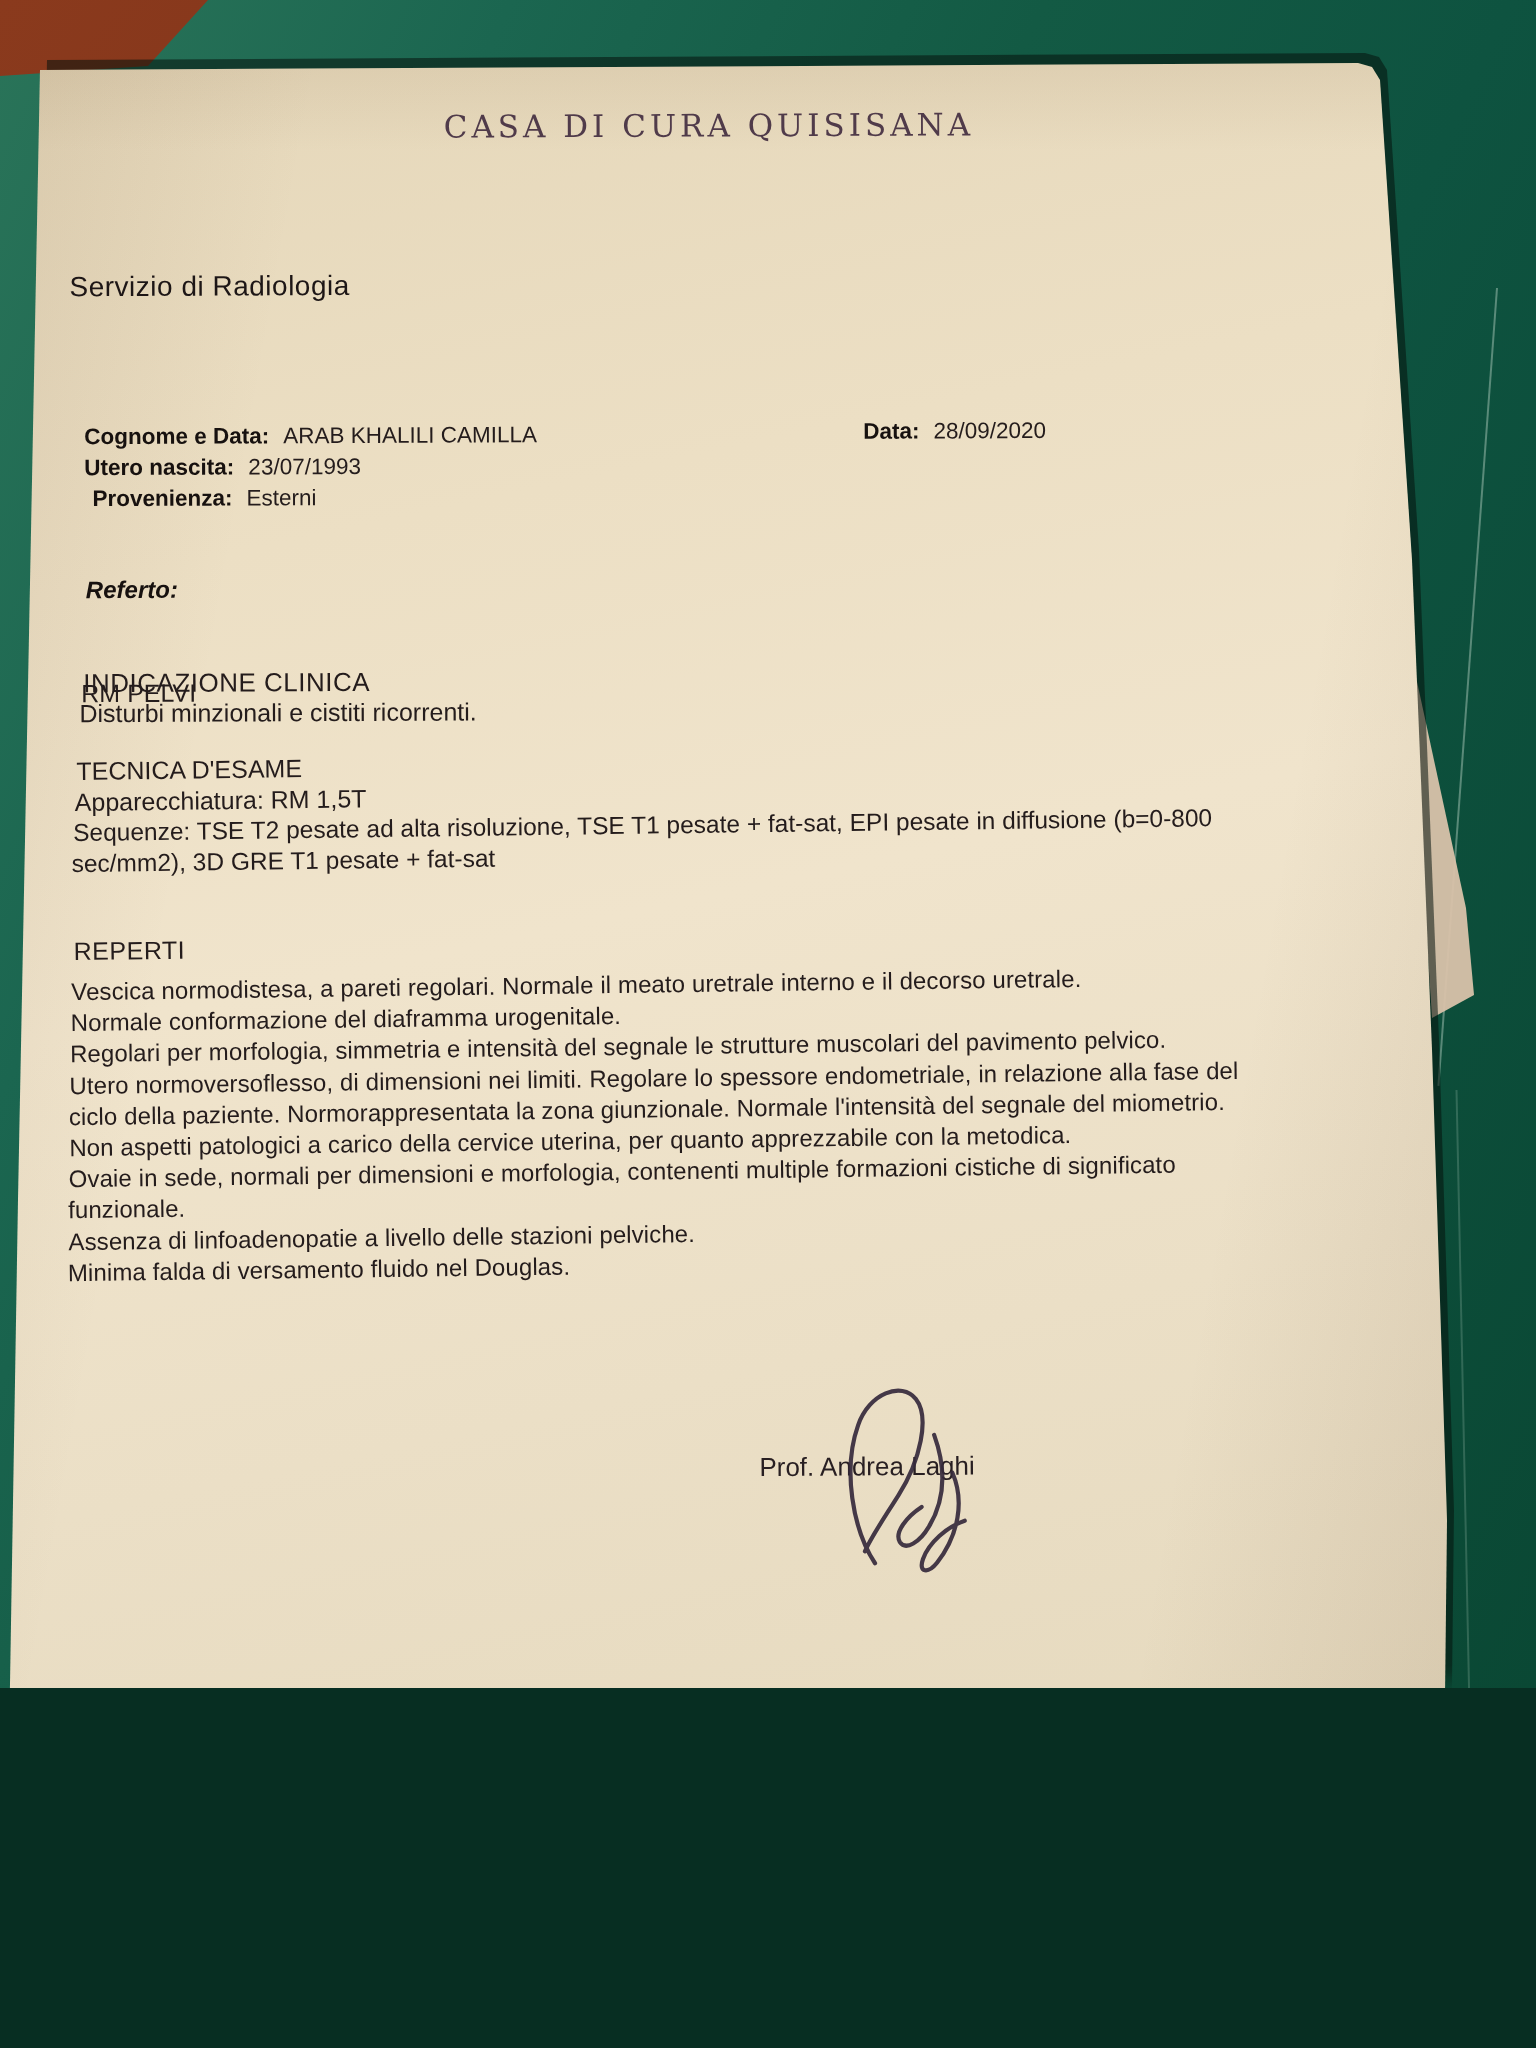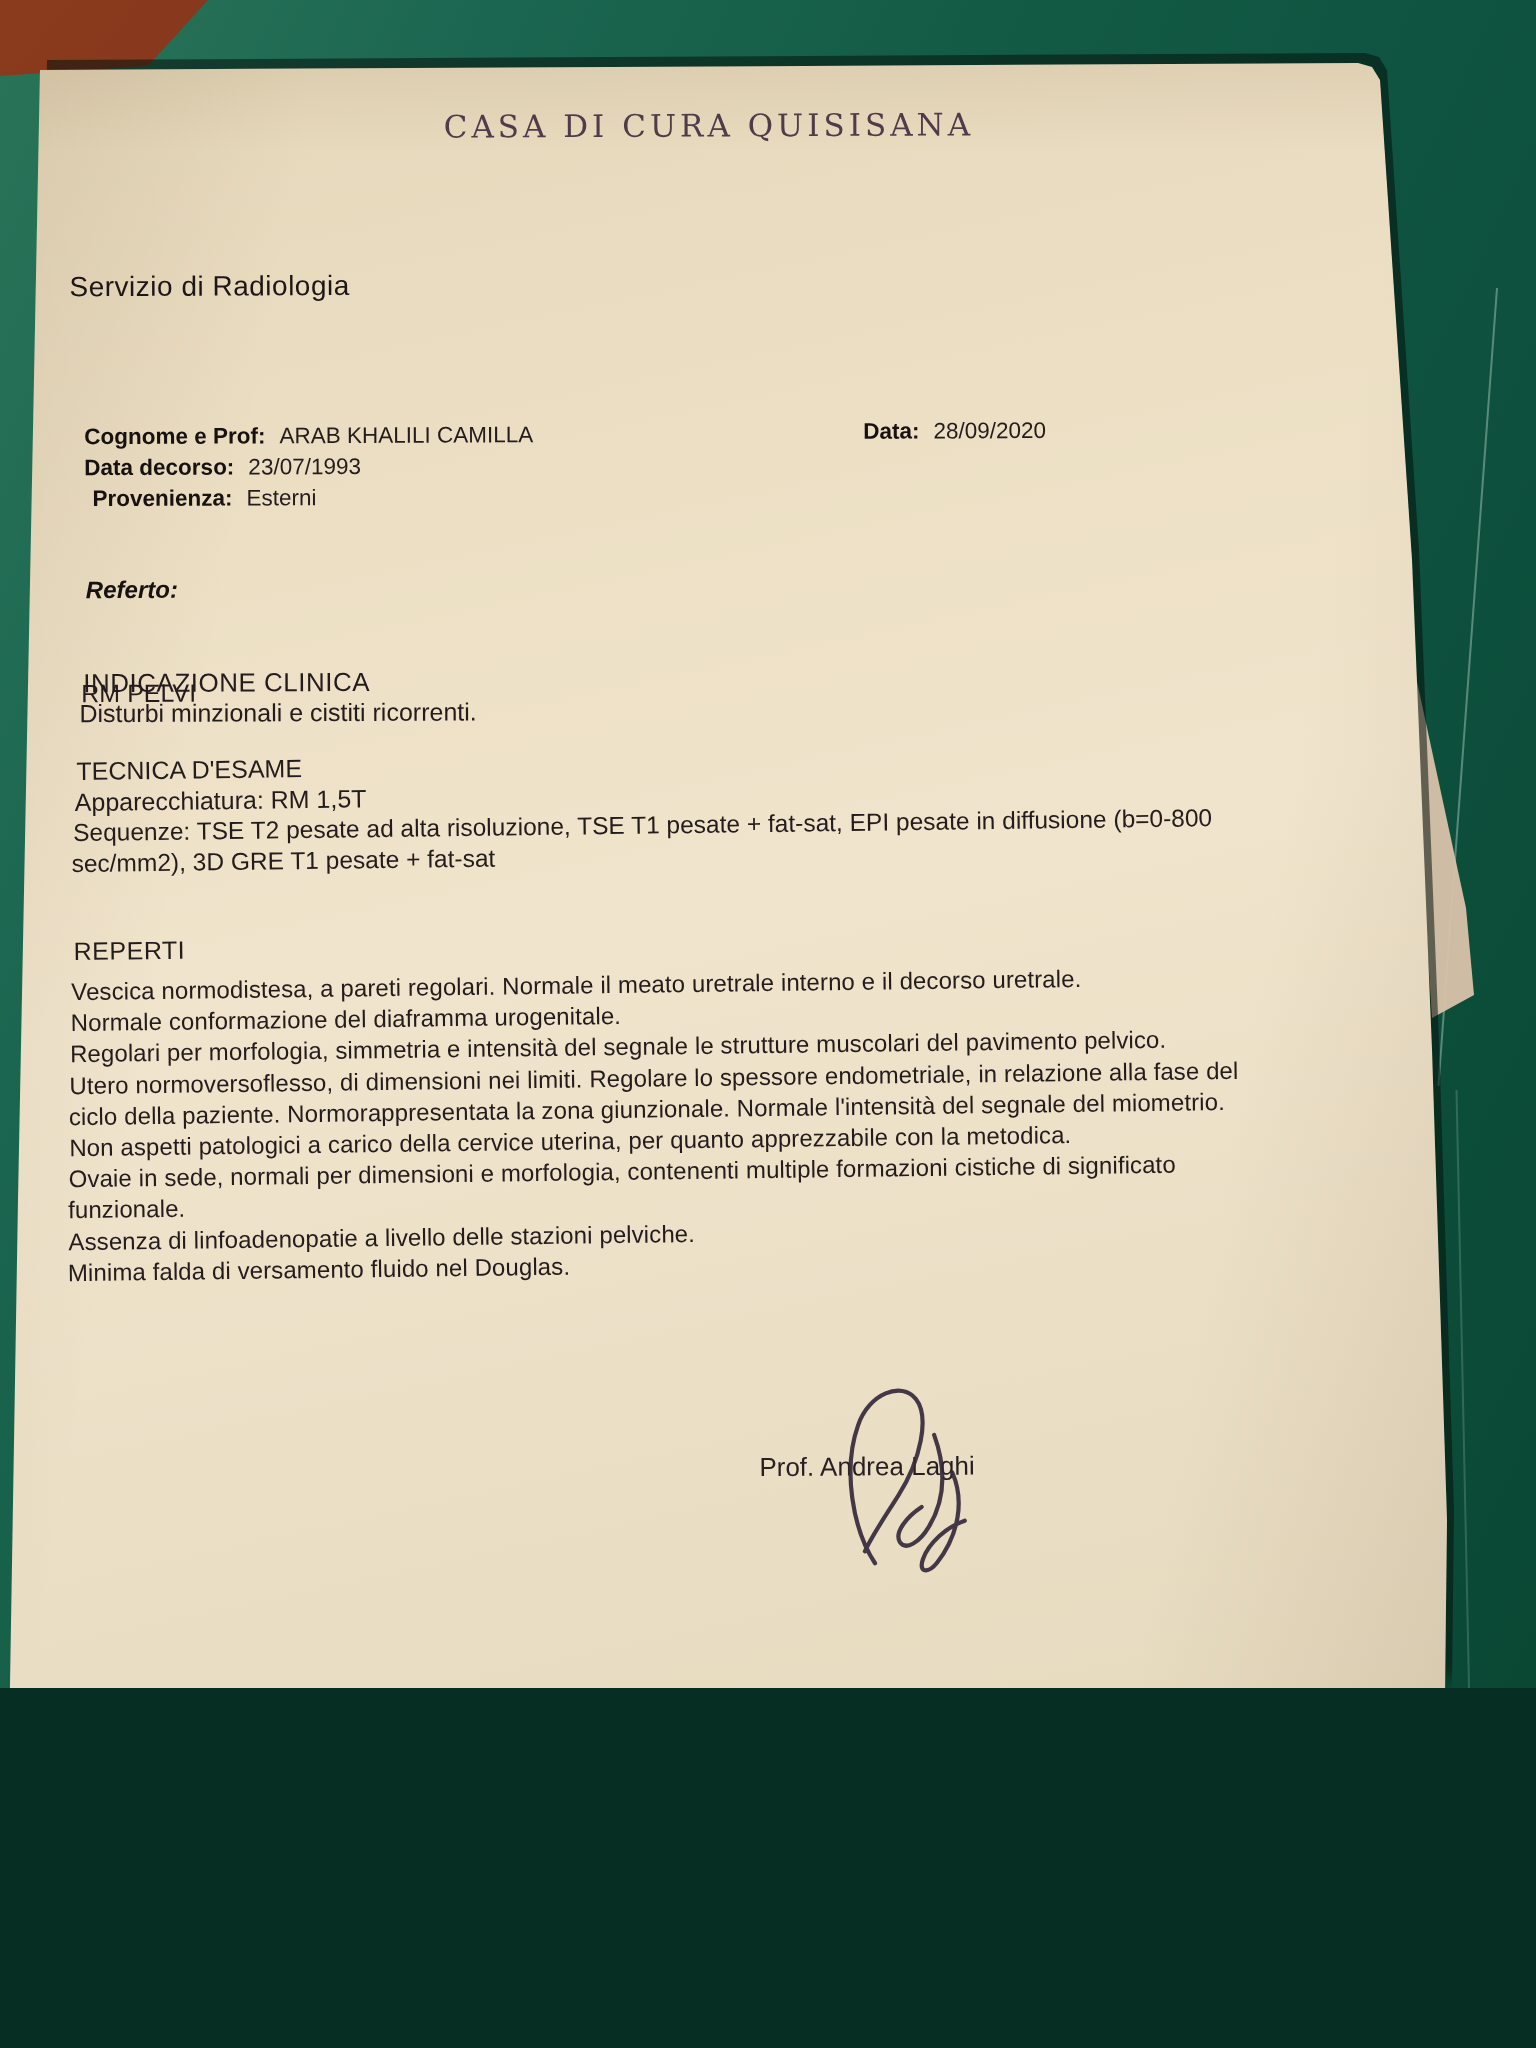--- a/index.html
+++ b/index.html
@@ -109,27 +109,27 @@
   <div class="paper-shadow"></div>
 
   <div class="paper">
     <div class="content">
 
       <div class="sec sec-top">
         <div class="abs clinic">CASA DI CURA QUISISANA</div>
         <div class="abs dept">Servizio di Radiologia</div>
 
         <div class="abs row r1">
-          <span class="lbl">Cognome e Prof:</span><span class="val">ARAB KHALILI CAMILLA</span>
+          <span class="lbl">Cognome e Data:</span><span class="val">ARAB KHALILI CAMILLA</span>
         </div>
         <div class="abs row rdate">
           <span class="lbl">Data:</span><span class="val">28/09/2020</span>
         </div>
         <div class="abs row r2">
-          <span class="lbl">Data decorso:</span><span class="val">23/07/1993</span>
+          <span class="lbl">Utero nascita:</span><span class="val">23/07/1993</span>
         </div>
         <div class="abs row r3">
           <span class="lbl">Provenienza:</span><span class="val">Esterni</span>
         </div>
 
         <div class="abs referto-l lbl">Referto:</div>
         <div class="abs referto-v">RM PELVI</div>
 
         <div class="abs ind-t">INDICAZIONE CLINICA</div>
         <div class="abs ind-x">Disturbi minzionali e cistiti ricorrenti.</div>

